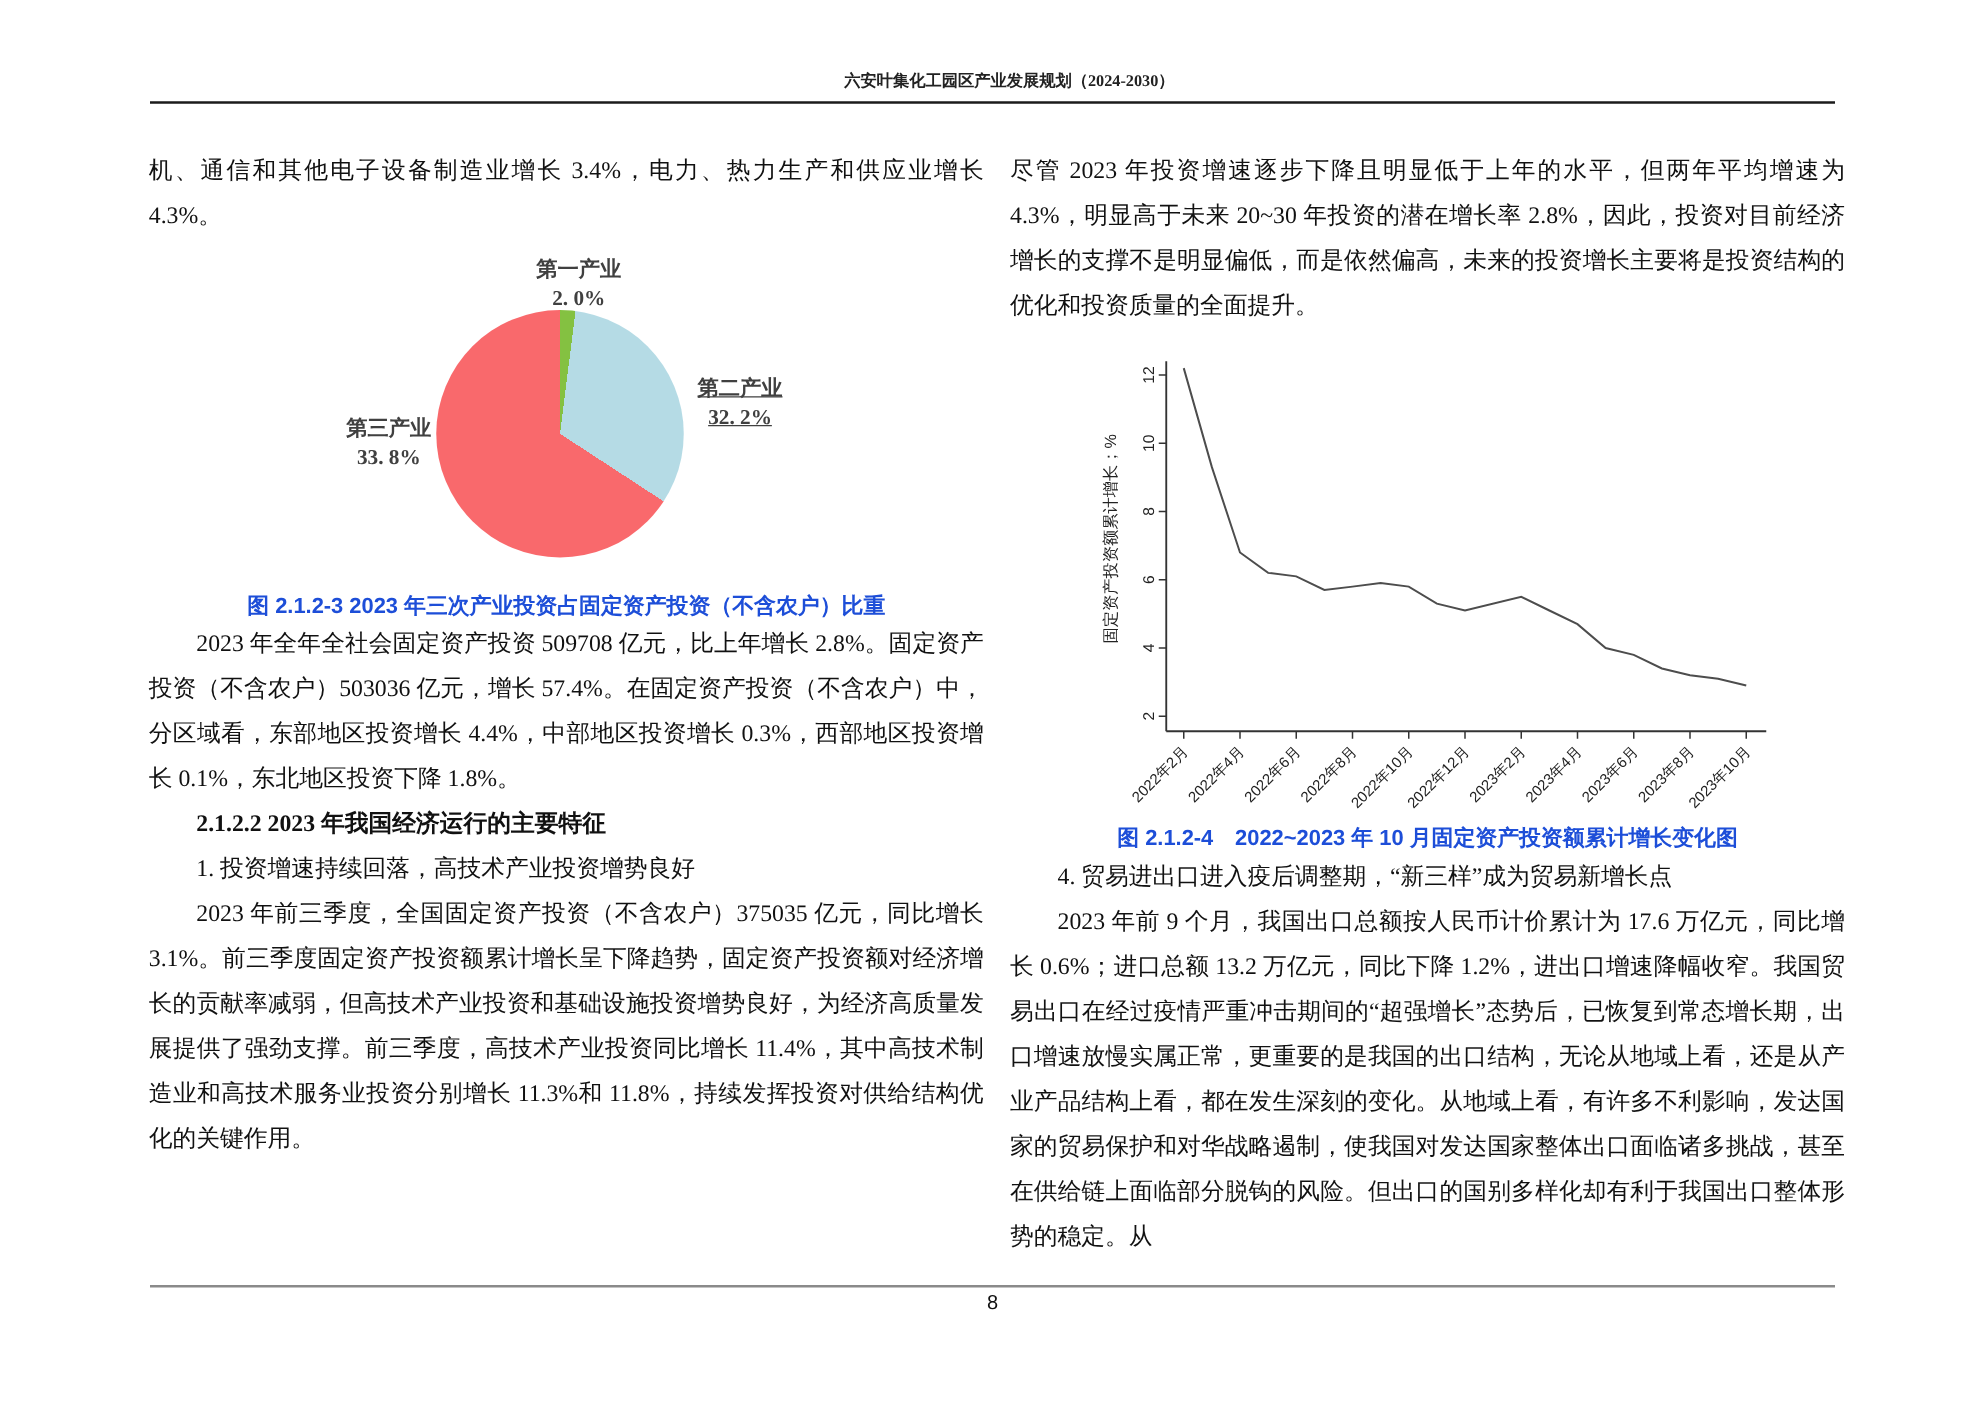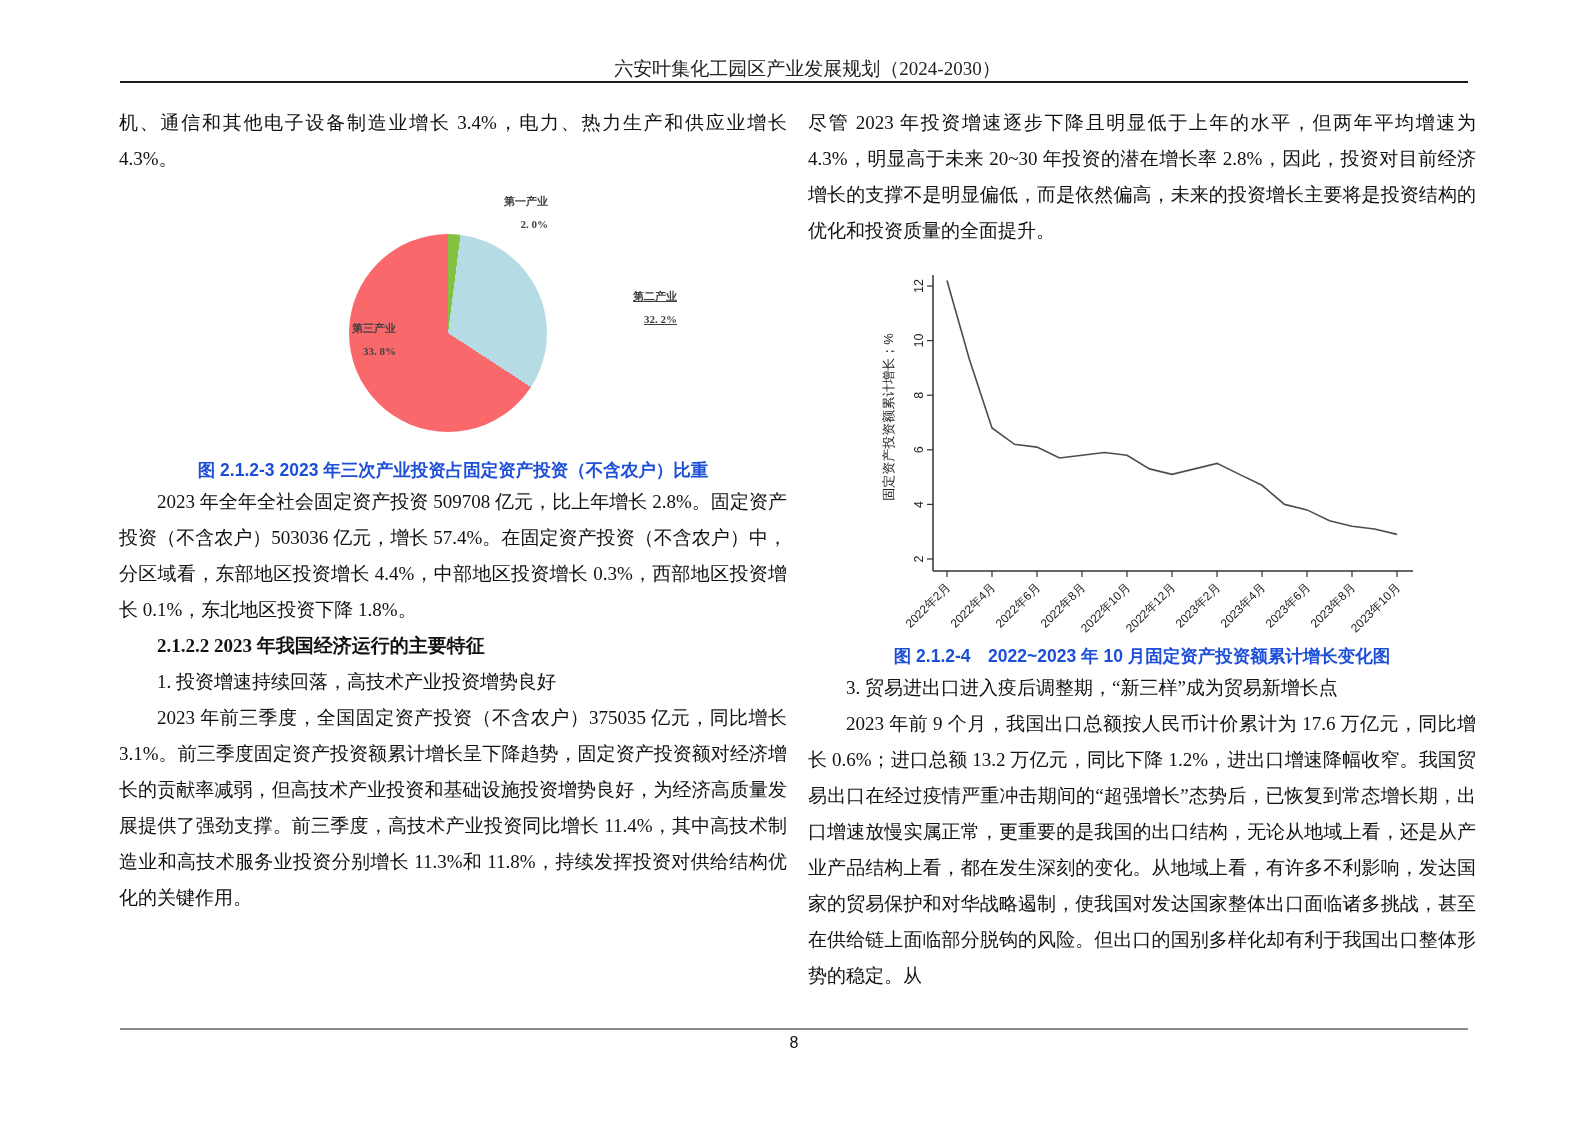--- a/index.html
+++ b/index.html
@@ -3,37 +3,37 @@
 <meta charset="utf-8">
 <style>
   html,body{margin:0;padding:0;}
   body{
     width:1588px;height:1122px;position:relative;background:#ffffff;
     font-family:"Liberation Serif","DejaVu Serif",serif;color:#111;
     overflow:hidden;
   }
   .doc-header{
     position:absolute;top:56px;left:0;width:100%;box-sizing:border-box;
-    padding-left:27px;text-align:center;font-size:19px;font-weight:normal;color:#222;
+    padding-left:27px;text-align:center;font-size:13px;font-weight:bold;color:#222;
   }
   .header-rule{position:absolute;top:81px;left:120px;width:1348px;border-top:2px solid #1b1b1b;}
-  .columns{position:absolute;left:119px;top:105px;width:1357px;display:flex;gap:21px;}
+  .columns{position:absolute;left:119px;top:119px;width:1357px;display:flex;gap:21px;}
   .col{width:668px;font-size:19px;line-height:36px;text-align:justify;}
   .col p{margin:0;}
   .indent{text-indent:2em;}
   .sec-heading{font-weight:bold;text-indent:2em;}
   .caption{
     font-family:"Liberation Sans","DejaVu Sans",sans-serif;font-weight:bold;
     font-size:17.5px;text-align:center;line-height:28px;margin-top:6px;text-indent:0;color:#1d4ed8;
   }
   
   .pie-fig{position:relative;height:270px;margin-top:9px;}
   .pie{position:absolute;left:230px;top:48px;width:198px;height:198px;border-radius:50%;}
   .pie-lab{
-    position:absolute;width:170px;text-align:right;font-size:11px;line-height:23px;
+    position:absolute;width:170px;text-align:center;font-size:17px;line-height:23px;
     font-weight:bold;color:#404040;
   }
   .lab1{left:259px;top:4px;}
   .lab2{left:388px;top:99px;text-decoration:underline;}
   .lab3{left:107px;top:131px;}
   
   .line-fig{position:relative;height:385px;margin-top:8px;}
   .line-fig svg{display:block;margin-left:55px;font-family:"Liberation Sans","DejaVu Sans",sans-serif;}
   .footer-rule{position:absolute;top:1028px;left:120px;width:1348px;border-top:2px solid #8a8a8a;}
   .page-num{
@@ -117,20 +117,20 @@
             <text x="493" y="331" text-anchor="end" font-size="12" fill="#222" transform="rotate(-45 493 331)">2023年8月</text>
             <line x1="534" y1="314" x2="534" y2="320" stroke="#333" stroke-width="1.2"></line>
             <text x="538" y="331" text-anchor="end" font-size="12" fill="#222" transform="rotate(-45 538 331)">2023年10月</text>
             <text x="30" y="160" text-anchor="middle" font-size="13" fill="#222" transform="rotate(-90 30 160)">固定资产投资额累计增长；%</text>
             <polyline points="84,23.5 106.5,102.7 129,171.0 151.5,187.3 174,190.1 196.5,201.0 219,198.3 241.5,195.5 264,198.3 286.5,211.9 309,217.4 354,206.4 376.5,217.4 399,228.3 421.5,247.4 444,252.9 466.5,263.8 489,269.2 511.5,272.0 534,277.4" fill="none" stroke="#4d4d4d" stroke-width="1.6"></polyline>
           </svg>
         </div>
     </figure>
 
     <p class="caption">图 2.1.2-4　2022~2023 年 10 月固定资产投资额累计增长变化图</p>
-    <p class="indent">3. 贸易进出口进入疫后调整期，“新三样”成为贸易新增长点</p>
+    <p class="indent">4. 贸易进出口进入疫后调整期，“新三样”成为贸易新增长点</p>
     <p class="indent">2023 年前 9 个月，我国出口总额按人民币计价累计为 17.6 万亿元，同比增长 0.6%；进口总额 13.2 万亿元，同比下降 1.2%，进出口增速降幅收窄。我国贸易出口在经过疫情严重冲击期间的“超强增长”态势后，已恢复到常态增长期，出口增速放慢实属正常，更重要的是我国的出口结构，无论从地域上看，还是从产业产品结构上看，都在发生深刻的变化。从地域上看，有许多不利影响，发达国家的贸易保护和对华战略遏制，使我国对发达国家整体出口面临诸多挑战，甚至在供给链上面临部分脱钩的风险。但出口的国别多样化却有利于我国出口整体形势的稳定。从</p>
   </div>
 
 </div>
 
 <div class="footer-rule"></div>
 <div class="page-num">8</div>
 
 </body></html>

